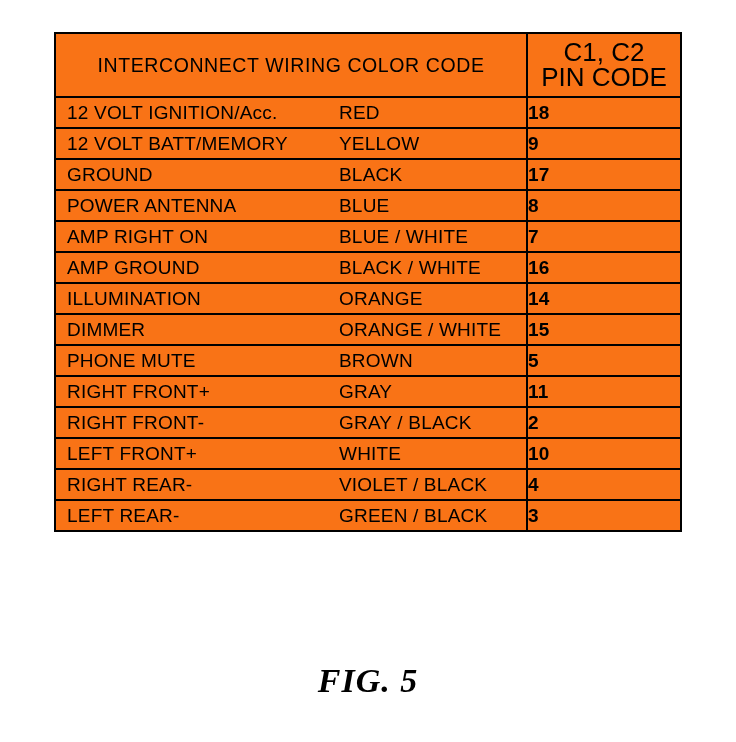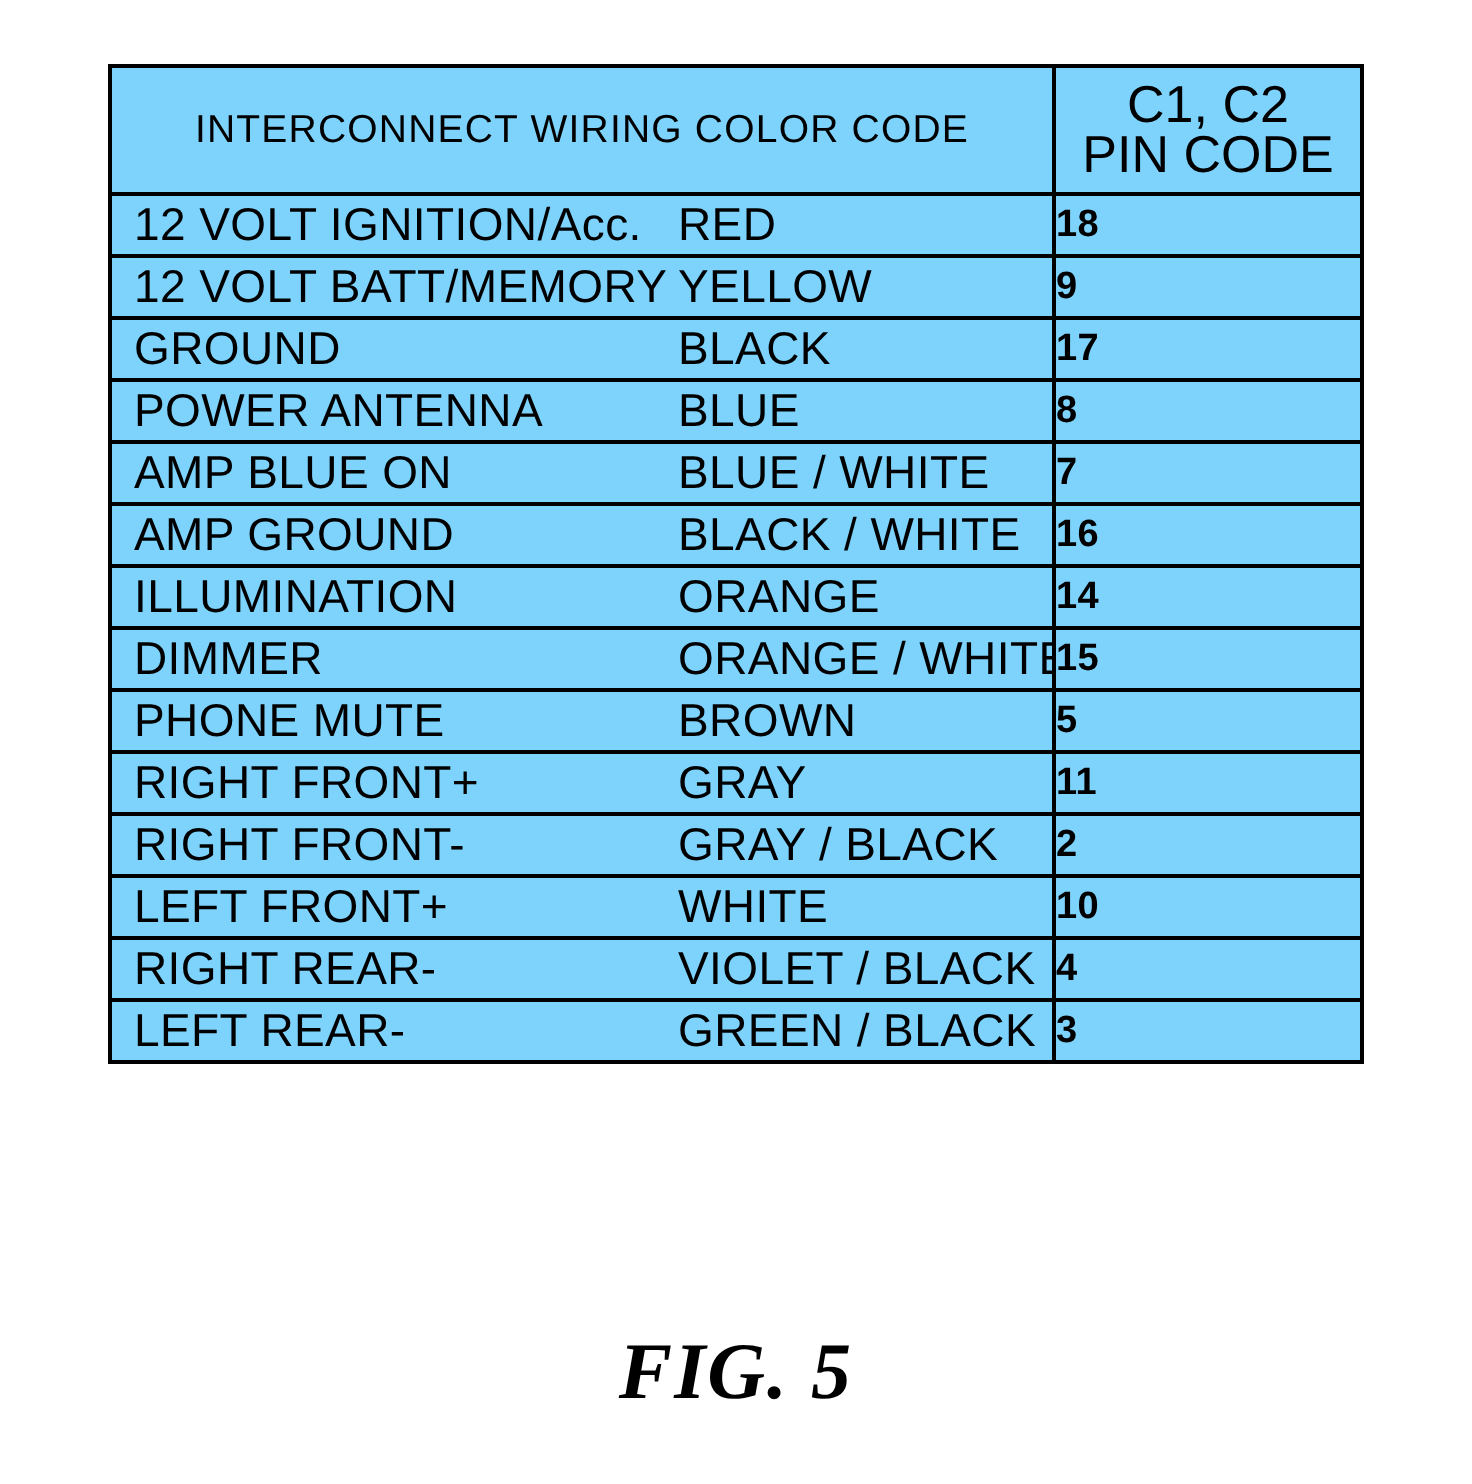--- a/index.html
+++ b/index.html
@@ -28,21 +28,21 @@
     position: absolute;
     left: 54px;
     top: 32px;
     width: 628px;
   }
 
   table.wiring {
     border-collapse: collapse;
     width: 628px;
     table-layout: fixed;
-    background: #7dd3fc;
+    background: #f97316;
   }
 
   table.wiring td,
   table.wiring th {
     border: 2px solid #000000;
     padding: 0;
     vertical-align: middle;
   }
 
   
@@ -61,21 +61,21 @@
     font-size: 26px;
     line-height: 25px;
     font-weight: normal;
     padding: 0 4px;
     margin-left: 31px;
   }
 
   
   .row-cell {
     height: 29px;
-    font-size: 23px;
+    font-size: 19px;
     letter-spacing: 0.2px;
   }
   .pin-cell {
     text-align: left;
     width: 152px;
     font-size: 19px;
     font-weight: bold;
   }
 
   
@@ -99,21 +99,21 @@
 
   .fig-label {
     position: absolute;
     left: 0;
     top: 662px;
     width: 736px;
     text-align: center;
     font-family: "Liberation Serif", serif;
     font-style: italic;
     font-weight: bold;
-    font-size: 40px;
+    font-size: 34px;
     letter-spacing: 1px;
   }
 </style>
 </head>
 <body>
 
 <div class="sheet">
 
   <div class="table-wrap">
     <table class="wiring">
@@ -164,21 +164,21 @@
               <span class="fnname">POWER ANTENNA</span>
               <span class="colorname">BLUE</span>
             </div>
           </td>
           <td class="row-cell pin-cell">8</td>
         </tr>
 
         <tr>
           <td class="row-cell">
             <div class="pairline">
-              <span class="fnname">AMP BLUE ON</span>
+              <span class="fnname">AMP RIGHT ON</span>
               <span class="colorname">BLUE / WHITE</span>
             </div>
           </td>
           <td class="row-cell pin-cell">7</td>
         </tr>
 
         <tr>
           <td class="row-cell">
             <div class="pairline">
               <span class="fnname">AMP GROUND</span>

